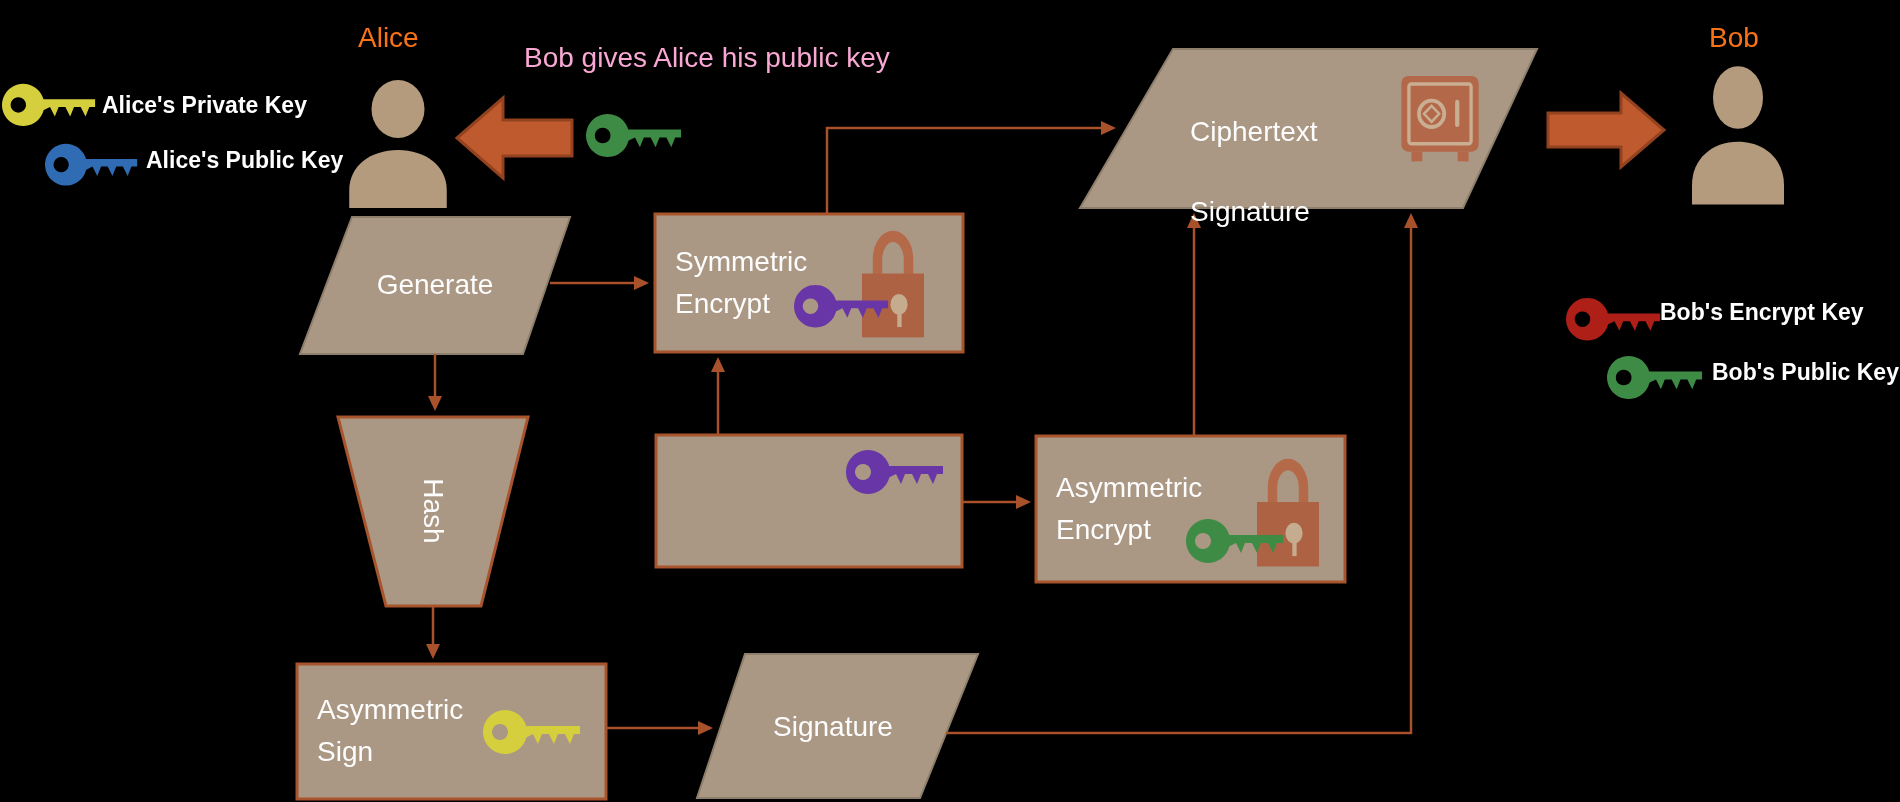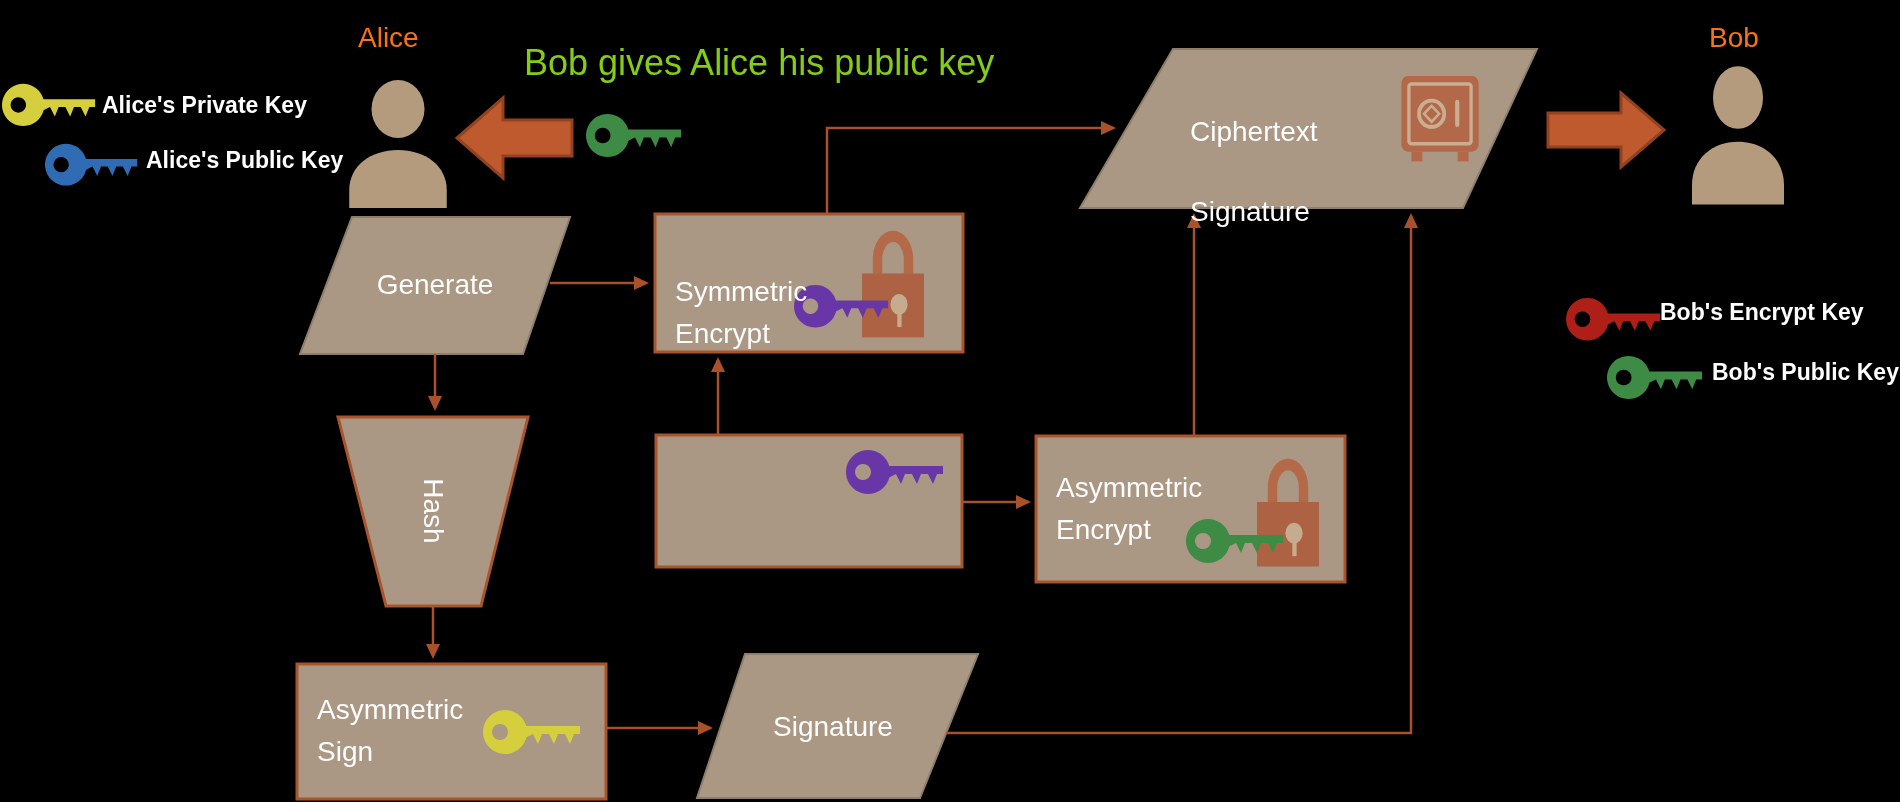--- a/index.html
+++ b/index.html
@@ -5,21 +5,21 @@
   html,body{margin:0;padding:0;background:#000;}
   .stage{
     position:relative;width:1900px;height:802px;background:#000;overflow:hidden;
     font-family:"Liberation Sans",sans-serif;color:#fcfcfc;
   }
   .stage svg{position:absolute;left:0;top:0;}
   .label{position:absolute;white-space:pre-line;}
   .node-label{font-size:28px;line-height:42px;color:#fdfdfd;}
   .center{text-align:center;}
   .actor-name{font-size:28px;color:#f97316;}
-  .annotation{font-size:36px;color:#84cc16;}
+  .annotation{font-size:28px;color:#f9a8d4;}
   .key-label{font-size:23px;font-weight:700;color:#fff;white-space:nowrap;}
   .cipher-lines{font-size:28px;line-height:40px;color:#fdfdfd;}
   .cipher-lines span{display:block;}
   .rot90{transform:rotate(90deg);transform-origin:center center;}
 </style>
 </head>
 <body>
 
 <div class="stage">
 
@@ -100,21 +100,21 @@
   <div class="label actor-name" style="left:358px;top:22px;">Alice</div>
   <div class="label annotation" style="left:524px;top:42px;">Bob gives Alice his public key</div>
   <div class="label actor-name" style="left:1709px;top:22px;">Bob</div>
 
   <div class="label key-label" style="left:102px;top:92px;">Alice's Private Key</div>
   <div class="label key-label" style="left:146px;top:147px;">Alice's Public Key</div>
   <div class="label key-label" style="left:1660px;top:299px;">Bob's Encrypt Key</div>
   <div class="label key-label" style="left:1712px;top:359px;">Bob's Public Key</div>
 
   <div class="label node-label center" style="left:335px;top:264px;width:200px;">Generate</div>
-  <div class="label node-label" style="left:675px;top:241px;width:185px;margin-top:30px;">Symmetric Encrypt</div>
+  <div class="label node-label" style="left:675px;top:241px;width:185px;">Symmetric Encrypt</div>
   <div class="label node-label" style="left:1056px;top:467px;width:175px;">Asymmetric Encrypt</div>
   <div class="label node-label center rot90" style="left:373px;top:490px;width:120px;height:42px;">Hash</div>
   <div class="label node-label" style="left:317px;top:689px;width:185px;">Asymmetric Sign</div>
   <div class="label node-label center" style="left:733px;top:706px;width:200px;">Signature</div>
 
   <div class="label cipher-lines" style="left:1190px;top:72px;width:230px;">
     <span>Ciphertext</span>
     <span>Signature</span>
   </div>
 

